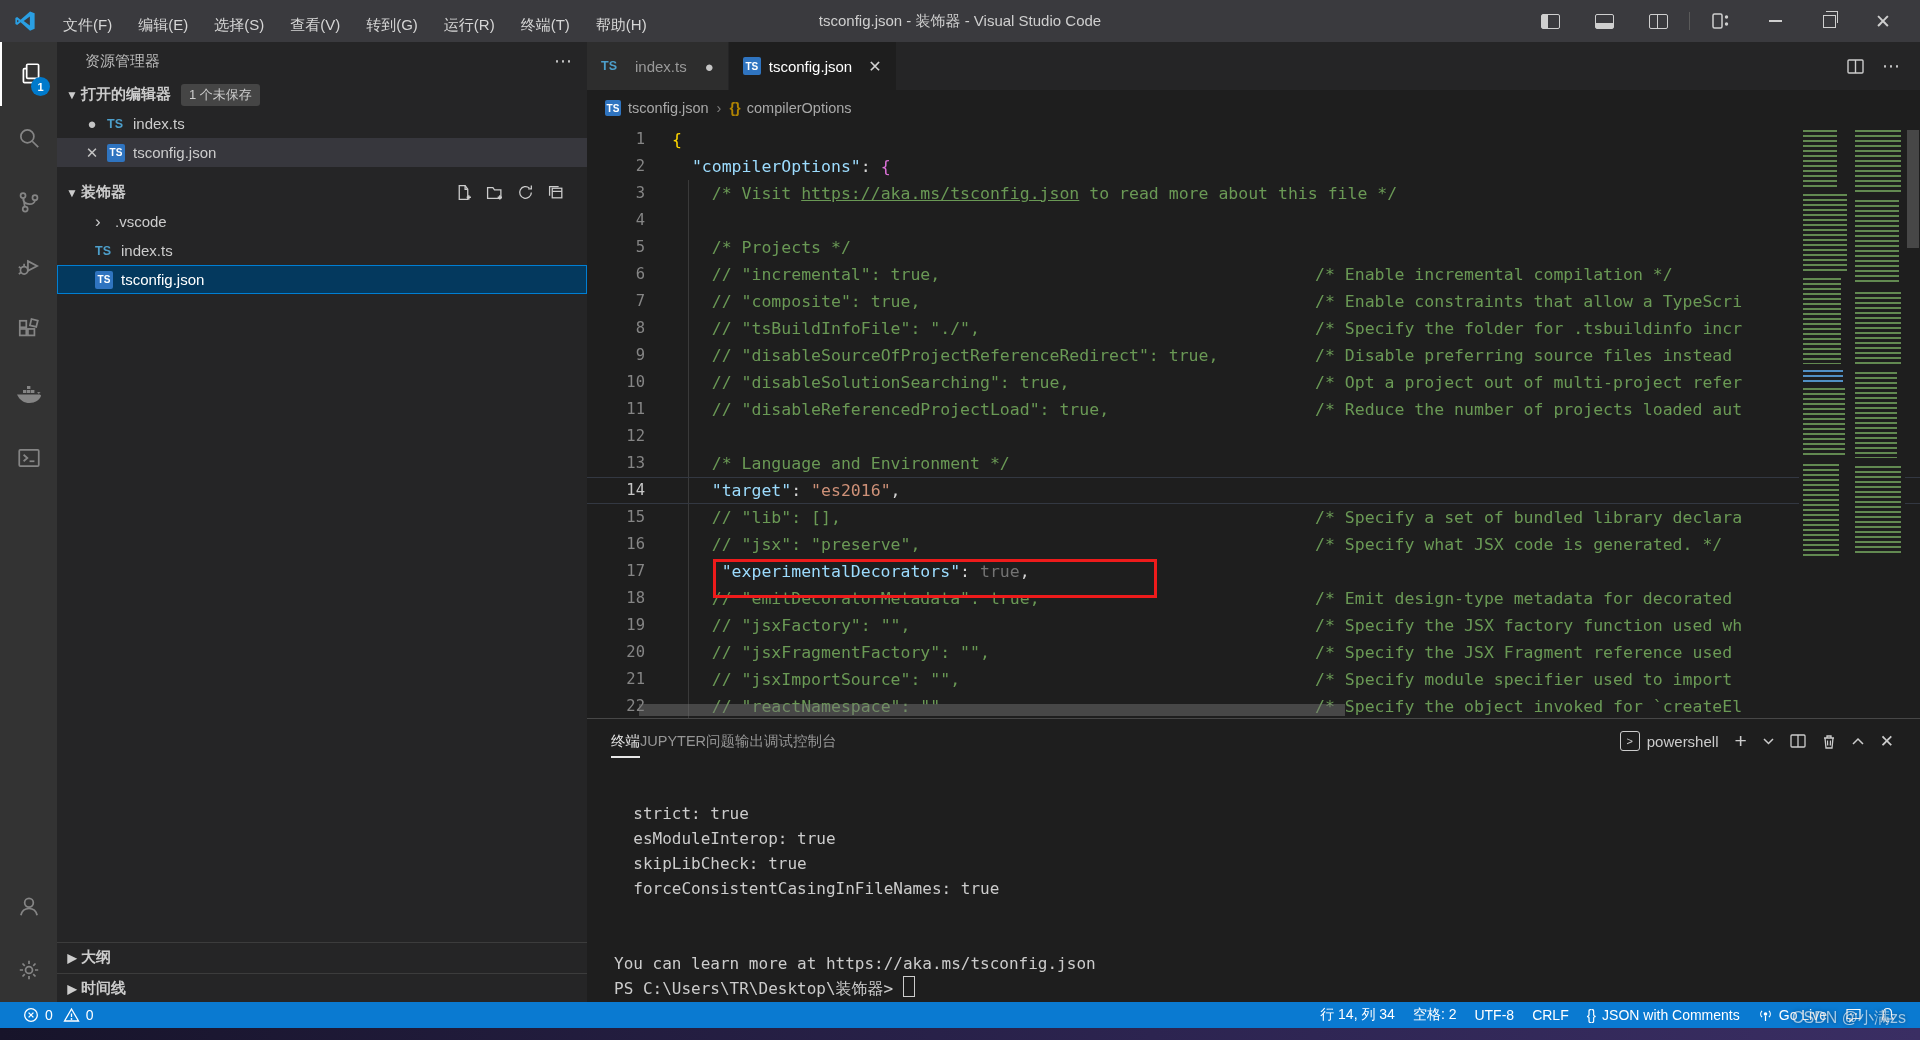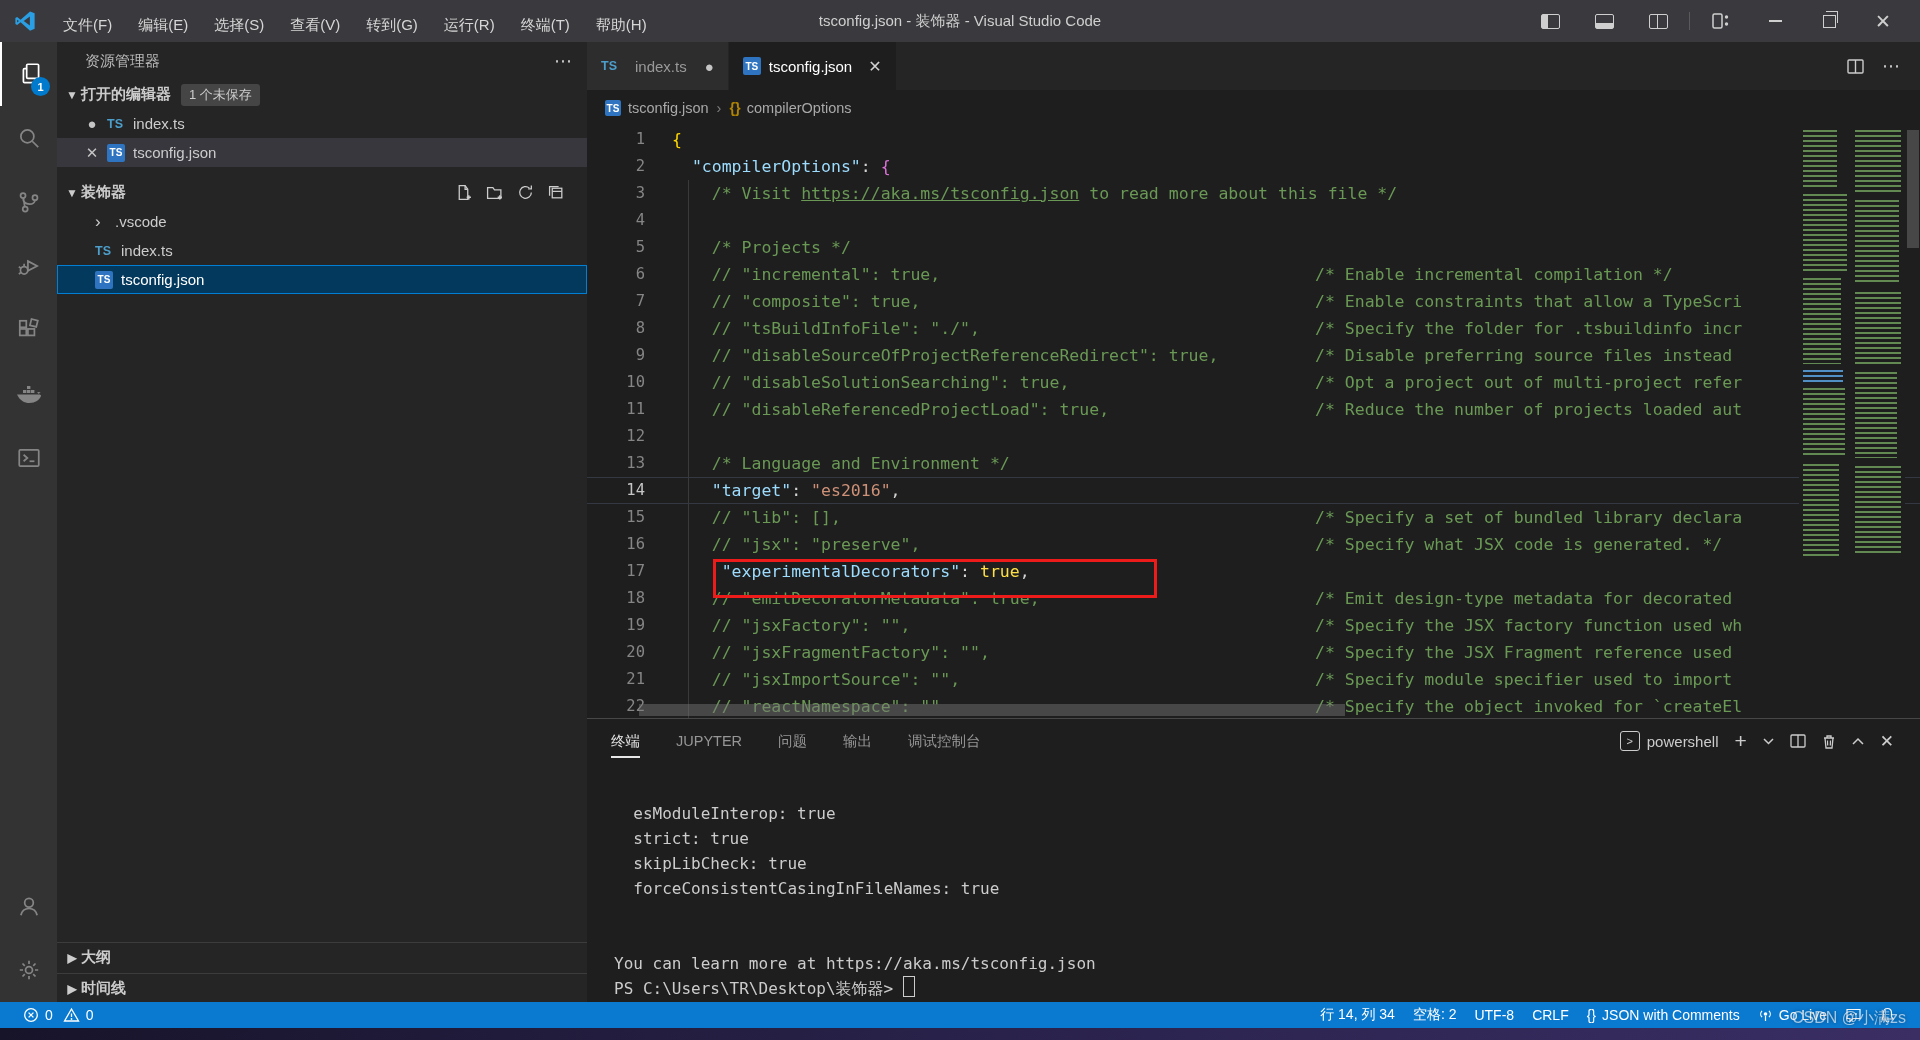--- a/index.html
+++ b/index.html
@@ -68,21 +68,21 @@
 
   
   #editor{left:587px;top:126px;width:1333px;height:592px;background:#1e1e1e;overflow:hidden;}
   .code-line{position:absolute;left:0;right:0;height:27px;font-family:"DejaVu Sans Mono",monospace;
              font-size:16.5px;line-height:27px;white-space:pre;}
   .code-line .num{position:absolute;left:0;width:58px;text-align:right;color:#858585;font-size:15.5px;}
   .code-line.current .num{color:#c6c6c6;}
   .code-line .code{position:absolute;left:85px;}
   .code-line .rcomment{position:absolute;left:728px;color:#6a9955;}
   .code-line.current{box-shadow:inset 0 1px 0 #333842,inset 0 -1px 0 #333842;}
-  .sg-key{color:#9cdcfe}.sg-pn{color:#d4d4d4}.sg-str{color:#ce9178}.sg-bool{color:#fde047}
+  .sg-key{color:#9cdcfe}.sg-pn{color:#d4d4d4}.sg-str{color:#ce9178}.sg-bool{color:#737373}
   .sg-cm{color:#6a9955}.sg-lnk{color:#6a9955;text-decoration:underline}
   .sg-b1{color:#ffd700}.sg-b2{color:#da70d6}
   #indent-guide{left:101px;top:54px;width:1px;height:538px;background:#3a3a3a;}
   #highlight-box{left:126px;top:433px;width:444px;height:39px;border:3px solid #ee1b1b;box-sizing:border-box;z-index:5;}
   #hscrollbar{left:52px;top:578px;width:706px;height:12px;background:rgba(121,121,121,0.45);z-index:6;}
   #minimap{left:1212px;top:0;width:106px;height:592px;background:#1e1e1e;}
   .mm{position:absolute;background-image:repeating-linear-gradient(180deg,rgba(110,156,90,0.85) 0 2px,transparent 2px 5px);}
   .mm-blue{position:absolute;background-image:repeating-linear-gradient(180deg,rgba(86,156,214,0.9) 0 2px,transparent 2px 5px);}
   #vscrollbar-thumb{left:1320px;top:4px;width:12px;height:118px;background:#565656;opacity:.75;}
 
@@ -376,21 +376,21 @@
     <div class="mm" style="left:56px;top:74px;width:44px;height:84px;"></div>
     <div class="mm" style="left:56px;top:166px;width:46px;height:72px;"></div>
     <div class="mm" style="left:56px;top:246px;width:42px;height:86px;"></div>
     <div class="mm" style="left:56px;top:340px;width:46px;height:90px;"></div>
   </div>
   <div id="vscrollbar-thumb" class="abs"></div>
 </div>
 
 <div id="panel" class="abs">
   <div id="panel-tabs">
-    <span id="ptabs-container" style="display:flex;gap:36px;">
+    <span id="ptabs-container" style="display:flex;">
         <span class="ptab active">终端</span>
         <span class="ptab">JUPYTER</span>
         <span class="ptab">问题</span>
         <span class="ptab">输出</span>
         <span class="ptab">调试控制台</span>
       </span>
     <div id="panel-actions">
       <span id="shell-label">
         <span id="shell-icon">&gt;</span>
         <span>powershell</span>
@@ -415,21 +415,21 @@
           </svg>
       </span>
       <span>
         <svg width="12" height="9" viewBox="0 0 12 9">
             <polyline points="1,7 6,2 11,7" fill="none" stroke="#cccccc" stroke-width="1.5"></polyline>
           </svg>
       </span>
       <span style="font-size:17px;">✕</span>
     </div>
   </div>
-  <div id="terminal"><div>  esModuleInterop: true</div><div>  strict: true</div><div>  skipLibCheck: true</div><div>  forceConsistentCasingInFileNames: true</div><div>&nbsp;</div><div>&nbsp;</div><div>You can learn more at https://aka.ms/tsconfig.json</div><div><span>PS C:\Users\TR\Desktop\装饰器&gt; </span><span id="term-cursor"></span></div></div>
+  <div id="terminal"><div>  strict: true</div><div>  esModuleInterop: true</div><div>  skipLibCheck: true</div><div>  forceConsistentCasingInFileNames: true</div><div>&nbsp;</div><div>&nbsp;</div><div>You can learn more at https://aka.ms/tsconfig.json</div><div><span>PS C:\Users\TR\Desktop\装饰器&gt; </span><span id="term-cursor"></span></div></div>
 </div>
 
 <div id="statusbar" class="abs">
   <div id="sb-left">
     <span class="sb-item">
       <svg width="16" height="16" viewBox="0 0 16 16">
           <circle cx="8" cy="8" r="6.3" fill="none" stroke="#fff" stroke-width="1.3"></circle>
           <line x1="5.6" y1="5.6" x2="10.4" y2="10.4" stroke="#fff" stroke-width="1.3"></line>
           <line x1="10.4" y1="5.6" x2="5.6" y2="10.4" stroke="#fff" stroke-width="1.3"></line>
         </svg>

